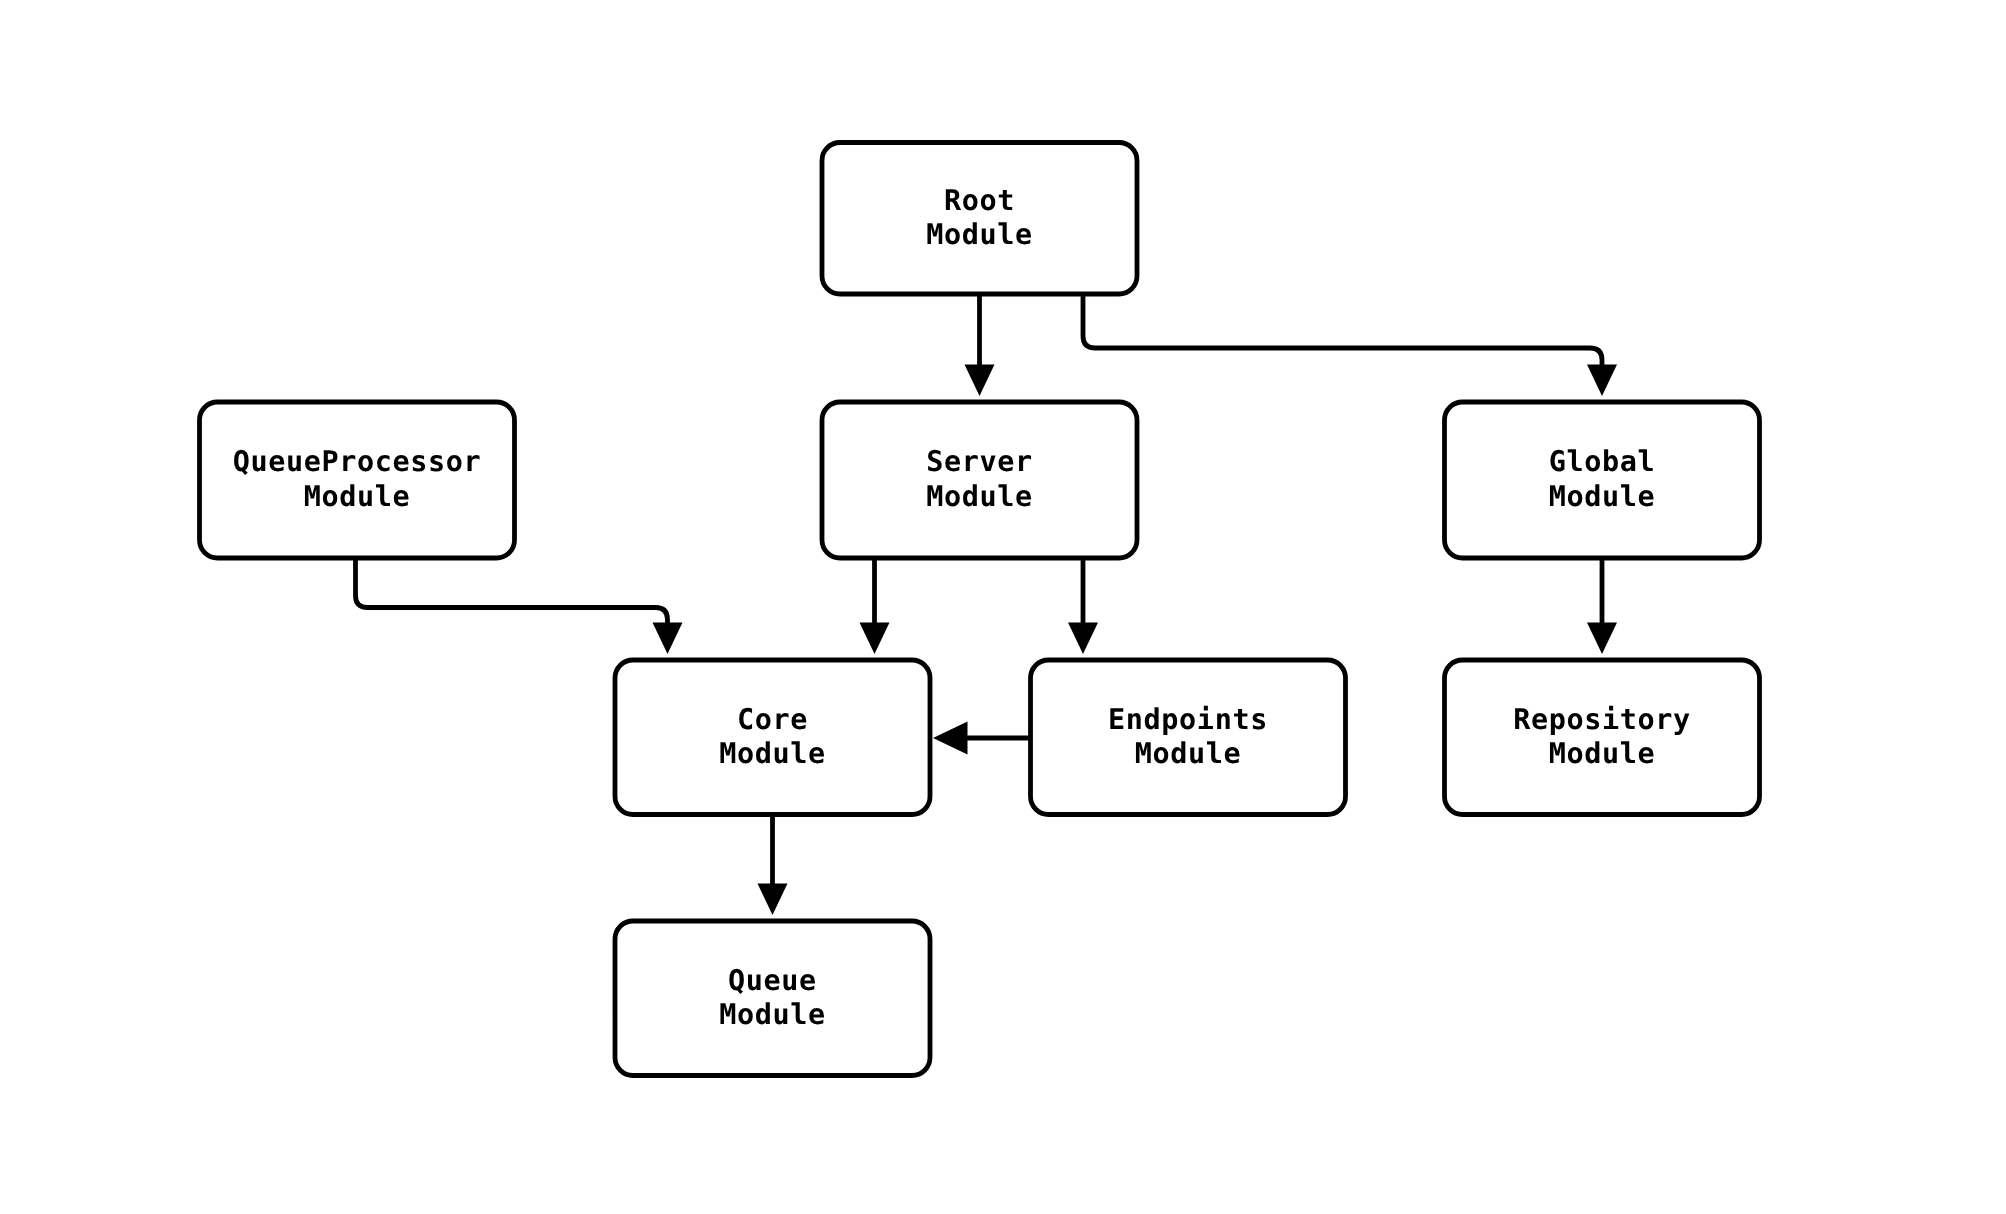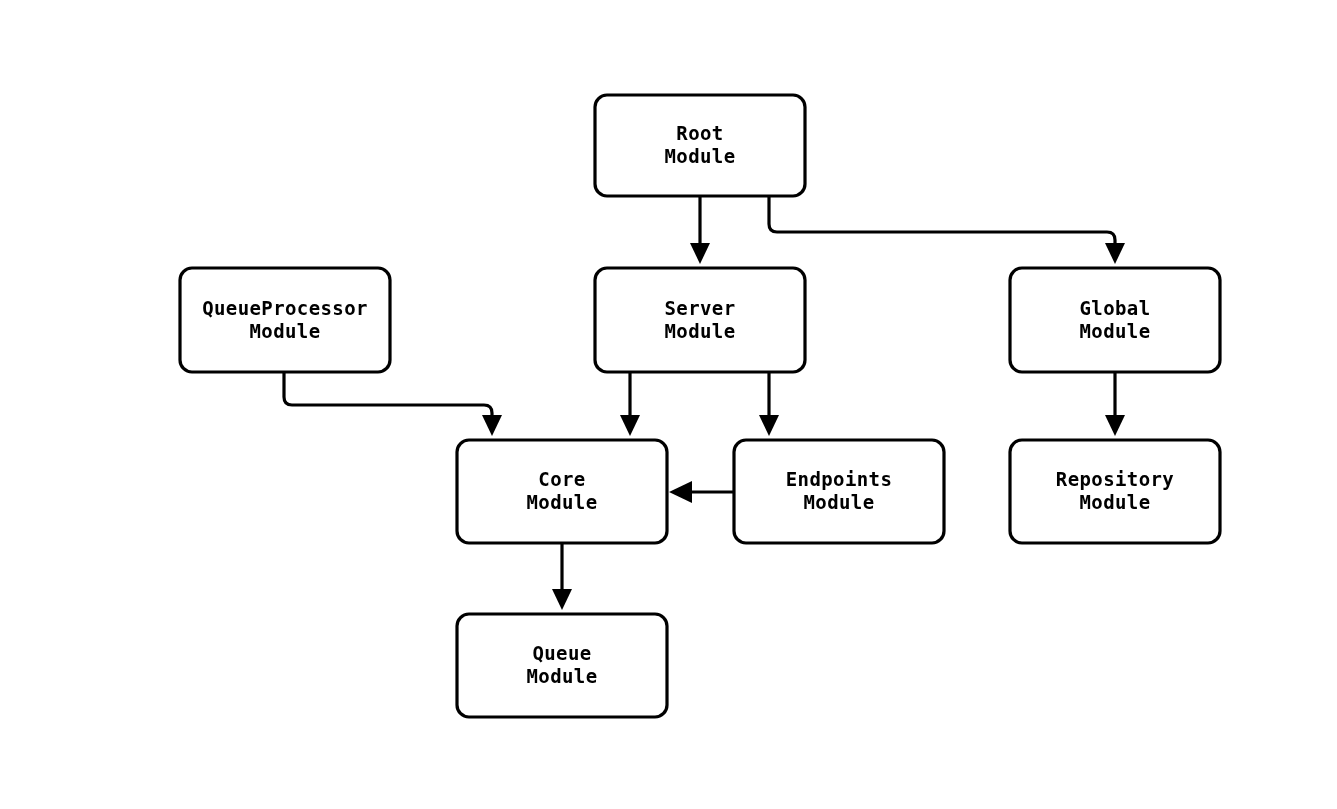--- a/index.html
+++ b/index.html
@@ -12,21 +12,20 @@
     width: 1337px;
     height: 809px;
     overflow: hidden;
     font-family: "DejaVu Sans Mono", "Liberation Mono", monospace;
   }
   #diagram-root {
     position: relative;
     width: 1230px;
     height: 809px;
     background: #ffffff;
-    padding-left: 47px;
   }
   svg#diagram-canvas {
     display: block;
     width: 1337px;
     height: 809px;
   }
   .node-box {
     fill: #ffffff;
     stroke: #000000;
     stroke-width: 3.2;

